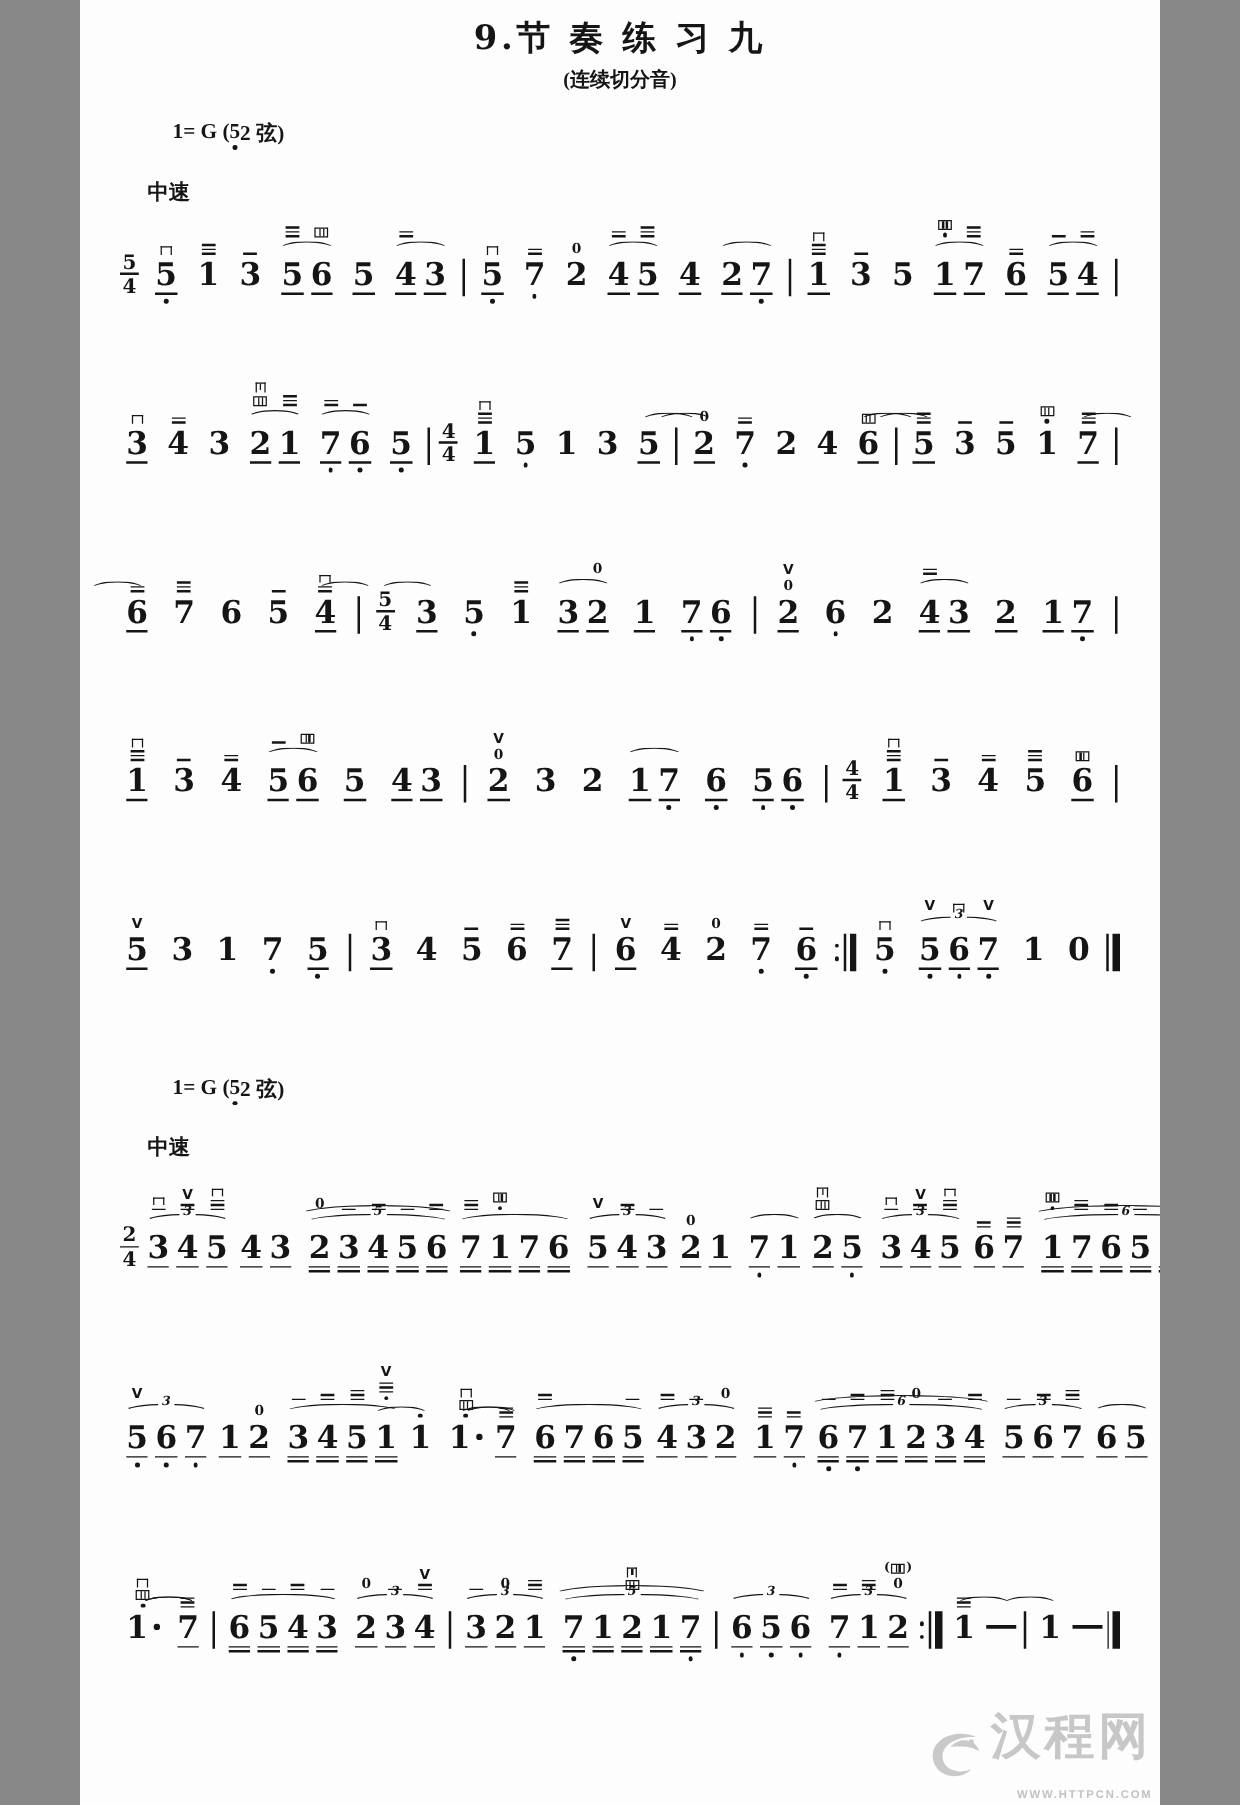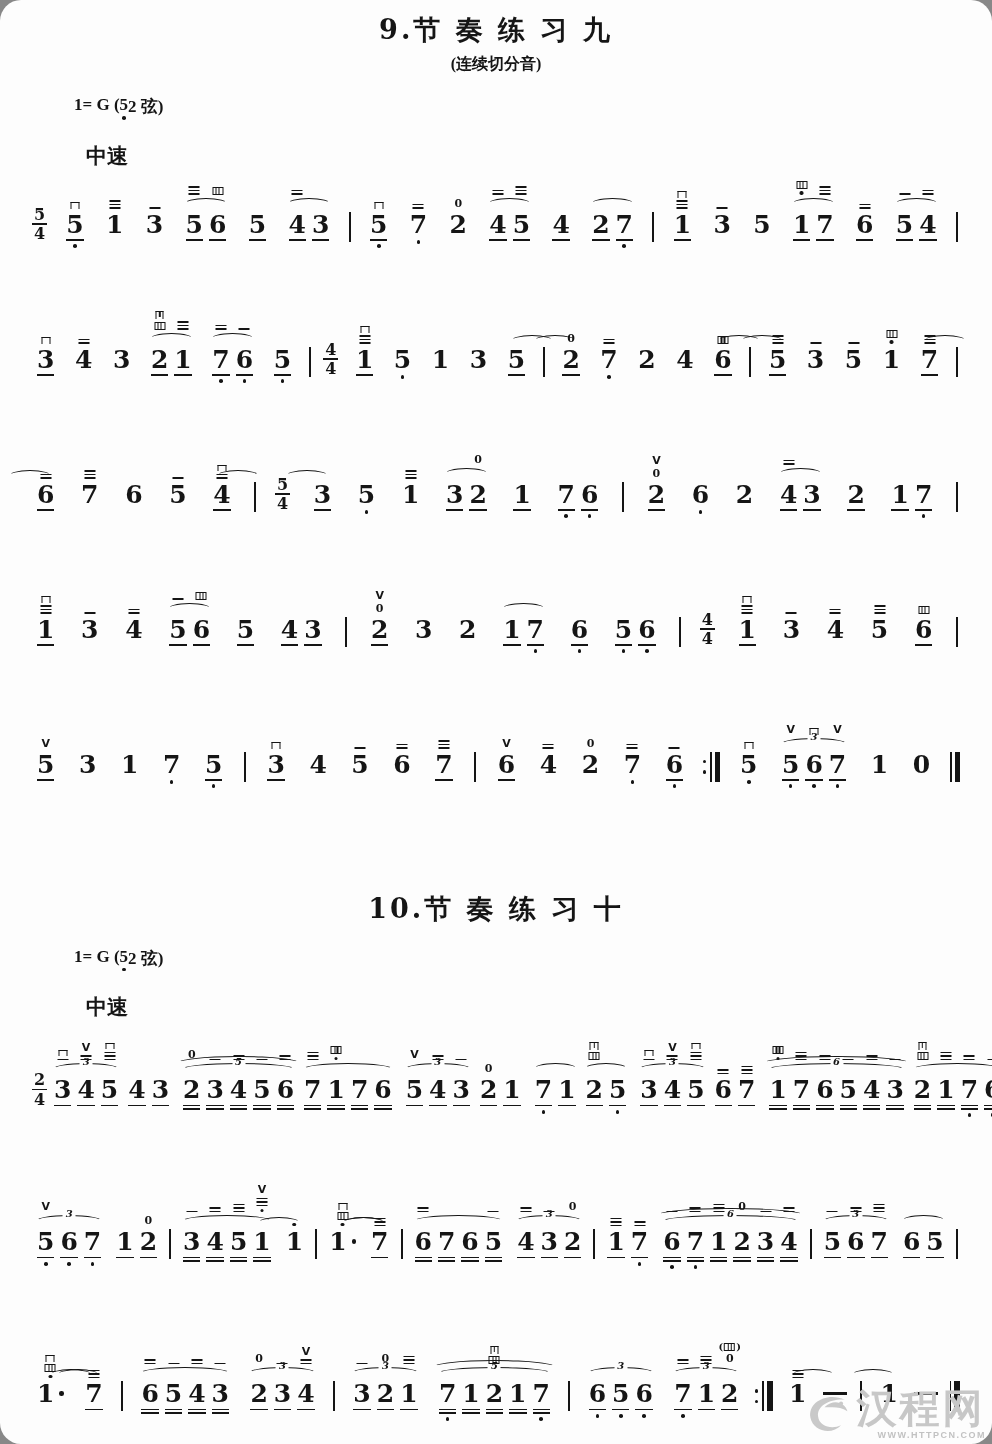--- a/index.html
+++ b/index.html
@@ -1,24 +1,24 @@
 <!DOCTYPE html>
 <html><head>
 <meta charset="utf-8">
 <style>
   html,body{margin:0;padding:0;background:#888;}
-  .page{width:992px;height:1444px;position:relative;margin:0 auto;background:#fdfdfd;color:#151515;
-        font-family:"Liberation Serif","DejaVu Serif",serif;overflow:hidden;border-radius:21px;}
+  .page{width:864px;height:1444px;position:relative;margin:0 auto;background:#fdfdfd;color:#151515;
+        font-family:"Liberation Serif","DejaVu Serif",serif;overflow:hidden;}
   .inner{padding:12px 30px 0 30px;}
   .title{text-align:center;font-weight:700;font-size:27px;letter-spacing:3px;font-family:"DejaVu Serif",serif;}
   .subtitle{text-align:center;font-weight:700;font-size:16px;margin-top:6px;}
   .keyline{margin:20px 0 0 44px;font-weight:700;font-size:17px;display:flex;align-items:flex-start;}
   .klow{display:inline-flex;flex-direction:column;align-items:center;}
   .klow .lod{margin-top:1px;}
-  .tempoline{margin:22px 0 0 56px;font-weight:700;font-size:21px;}
+  .tempoline{margin:22px 0 0 24px;font-weight:700;font-size:17px;}
   .t10{margin-top:46px;}
 
   .sys{box-sizing:border-box;}
   .sys9{height:135px;padding-top:42px;}
   .sys10{height:152px;padding-top:56px;}
   .mline{display:flex;align-items:flex-start;justify-content:space-between;padding:0 2px;}
 
   .grp{display:flex;position:relative;margin:0 2px;}
   .note{display:flex;flex-direction:column;align-items:center;position:relative;padding:0 3px;min-width:14px;}
   .digitrow{display:flex;align-items:flex-start;}
@@ -62,21 +62,21 @@
   .g-l i{display:block;width:11px;height:1.6px;background:#151515;}
   .g-f4{display:inline-block;position:relative;width:11px;height:8px;border:1.3px solid #151515;box-sizing:border-box;}
   .g-f4 i{position:absolute;top:0;bottom:0;width:1.3px;background:#151515;}
   .g-f4 i:nth-child(1){left:2.4px;}
   .g-f4 i:nth-child(2){right:2.4px;}
   .g-nei{display:inline-block;position:relative;width:8.5px;height:8px;border:1.4px solid #151515;border-bottom:none;box-sizing:border-box;}
   .g-nei::after{content:"";position:absolute;left:50%;top:0;width:1.4px;height:5px;background:#151515;transform:translateX(-50%);}
   .g-p{display:flex;align-items:center;gap:1px;font-family:"DejaVu Serif",serif;font-weight:700;font-size:10px;line-height:10px;}
 
   .wm{position:absolute;right:6px;bottom:4px;display:flex;align-items:center;gap:4px;}
-  .wm .col{display:flex;flex-direction:column;align-items:flex-start;}
+  .wm .col{display:flex;flex-direction:column;align-items:flex-start;gap:20px;}
   .wm .nm{font-weight:700;font-size:40px;line-height:40px;color:#c7c7c7;letter-spacing:3px;}
   .wm .url{font-family:"Liberation Sans",sans-serif;font-weight:700;font-size:9px;letter-spacing:1.5px;color:#c2c2c2;margin-top:1px;margin-left:21px;}
 </style>
 </head>
 <body>
 
 <div class="page">
   <div class="inner">
     <div class="title">9.节 奏 练 习 九</div>
     <div class="subtitle">(连续切分音)</div>
@@ -1362,21 +1362,20 @@
               </div>
             </div>
             <div class="finalbar">
               <div class="thin"></div>
               <div class="thick"></div>
             </div>
           </div>
         </div>
       </div>
 
-    <div class="title t10">10.节 奏 练 习 十</div>
     <div class="keyline">
       <span>1= G (</span>
       <span class="klow">
           <span>5</span>
           <i class="lod"></i>
         </span>
       <span>2 弦)</span>
     </div>
     <div class="tempoline">中速</div>
     <div id="p10-lines">

